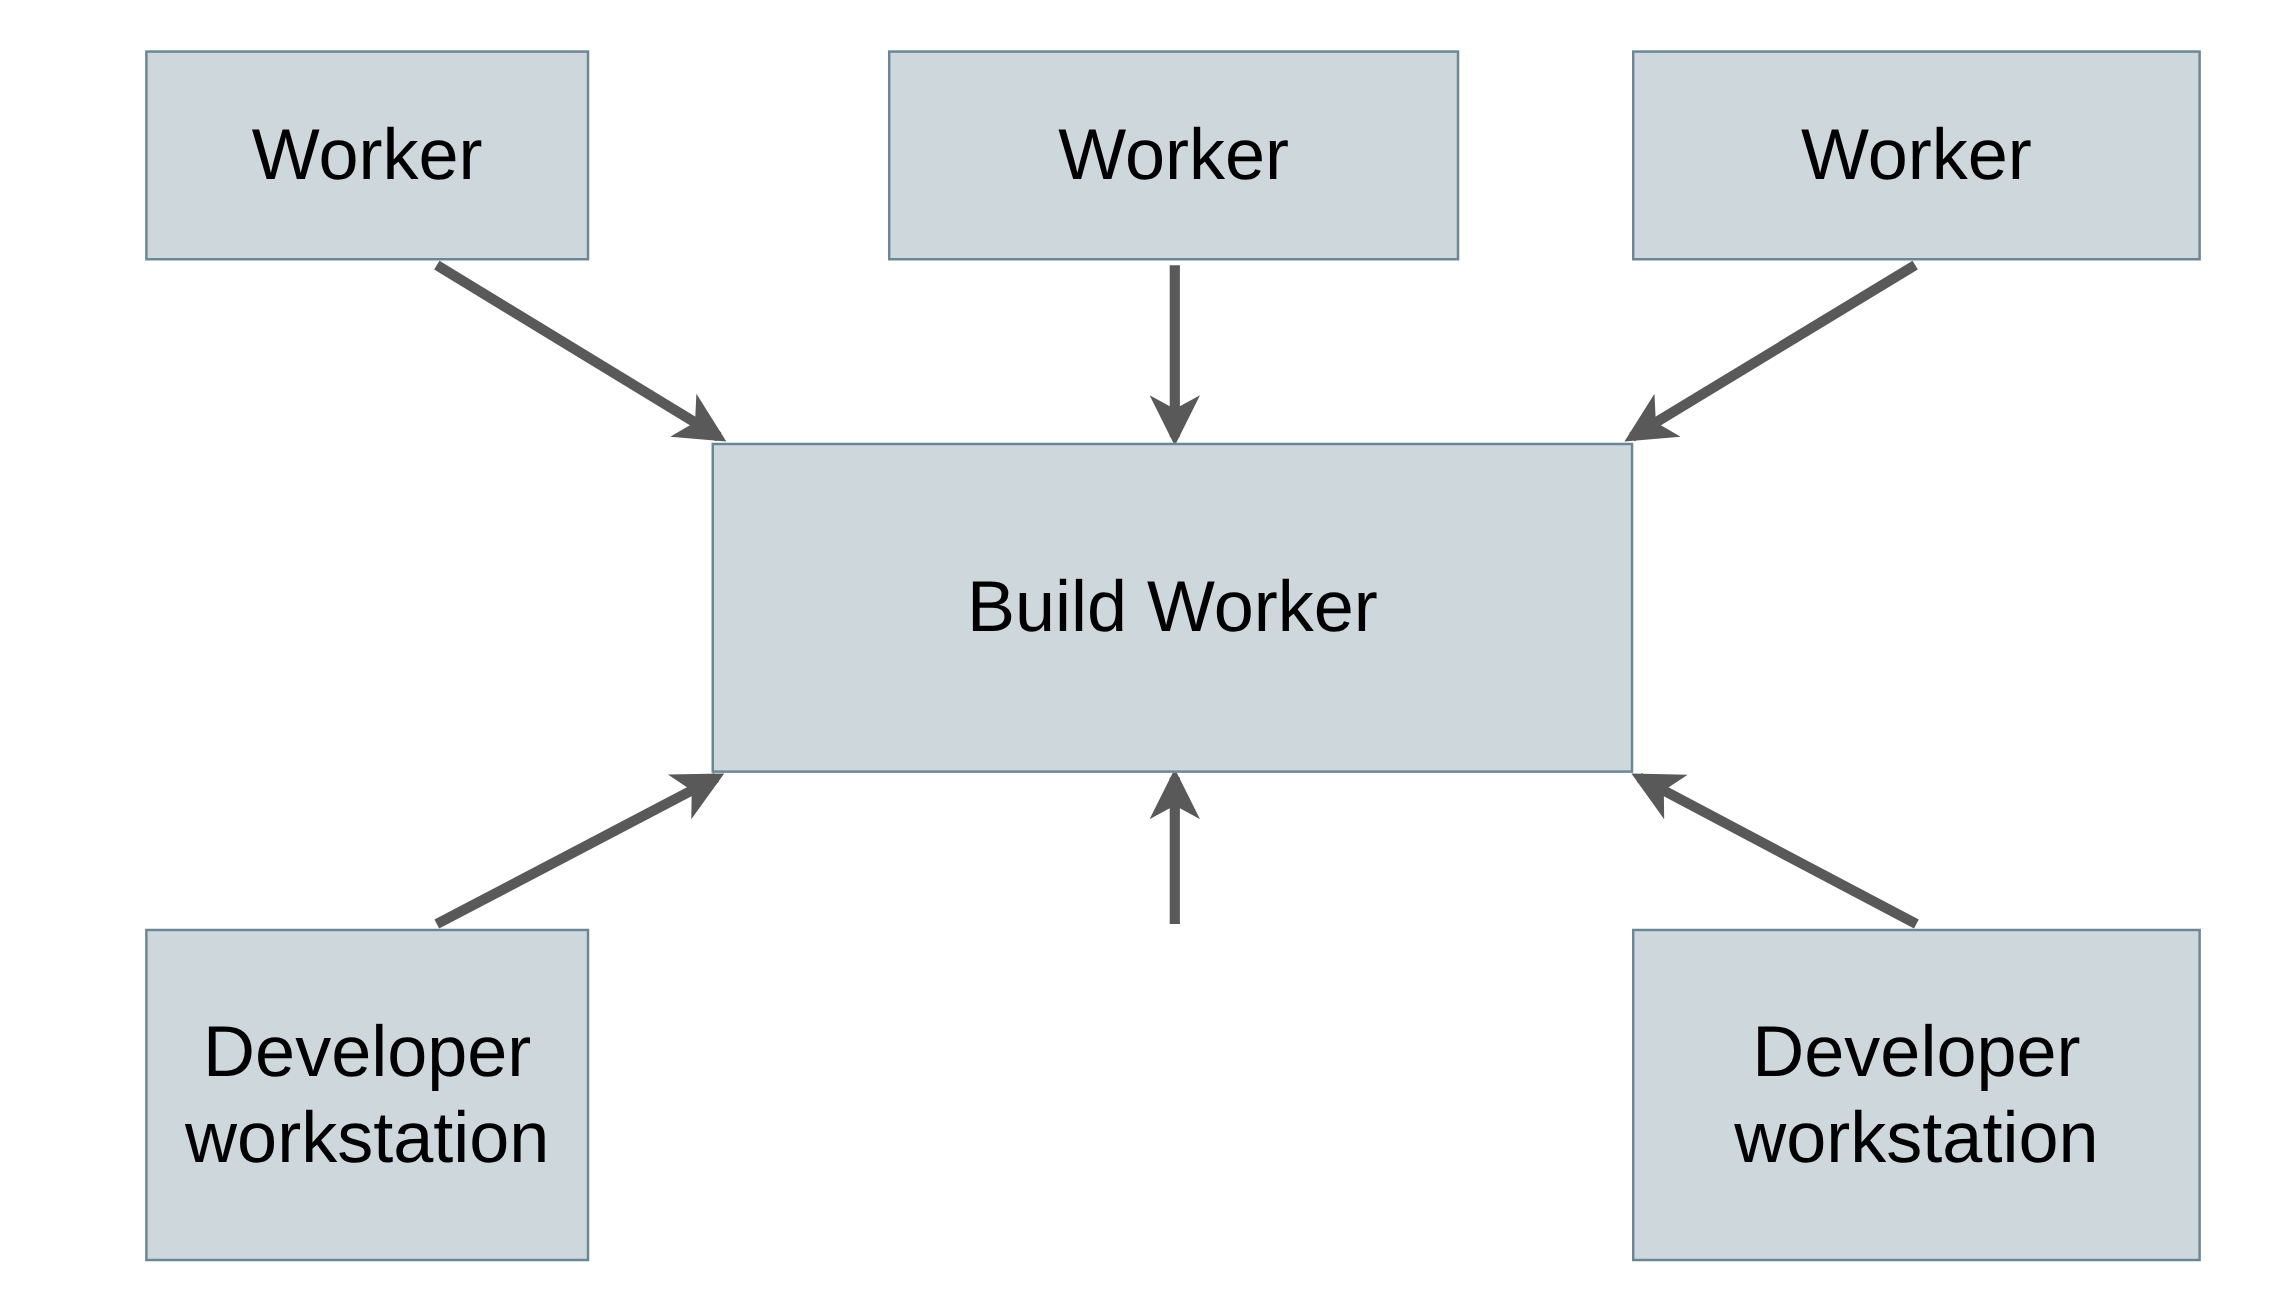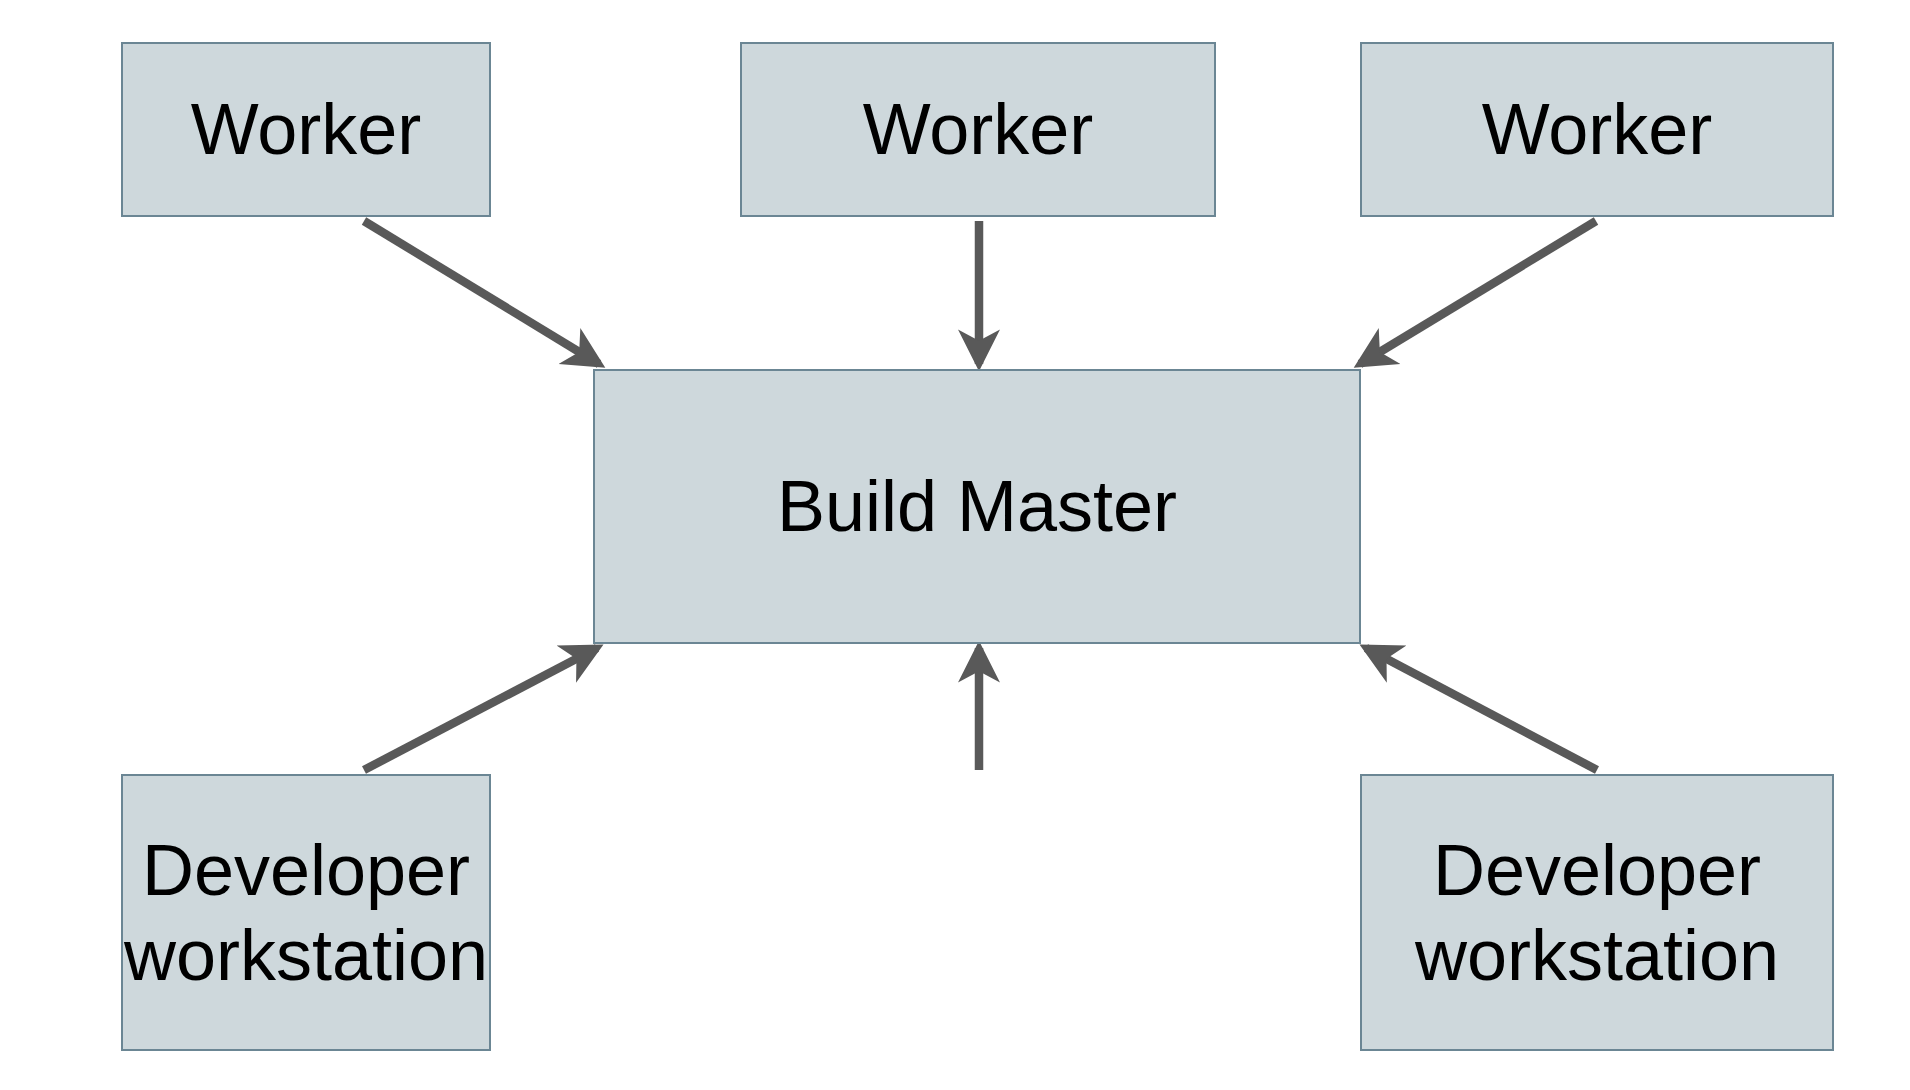--- a/index.html
+++ b/index.html
@@ -44,21 +44,21 @@
   
   #node-worker-1 { left: 121px; top: 42px;  width: 370px; height: 175px; }
   #node-worker-2 { left: 740px; top: 42px;  width: 476px; height: 175px; }
   #node-worker-3 { left: 1360px; top: 42px; width: 474px; height: 175px; }
   
   #node-build-master { left: 593px; top: 369px; width: 768px; height: 275px; }
   
   #node-dev-workstation-left  { left: 121px;  top: 774px; width: 370px; height: 277px; }
   #node-ci-server             { left: 740px;  top: 774px; width: 476px; height: 277px; }
   #node-dev-workstation-right { left: 1360px; top: 774px; width: 474px; height: 277px; }
-  .fs-xl    { font-size: 72px; }
+  .fs-xl    { font-size: 60px; }
 </style>
 </head>
 <body>
 
 <div id="canvas">
 
   <svg id="edges" viewBox="0 0 1910 1090" width="1910" height="1090" xmlns="http://www.w3.org/2000/svg">
     <defs>
       <marker id="arrowhead" viewBox="0 0 12 12" refX="9.4" refY="6" markerWidth="5.2" markerHeight="5.2" orient="auto-start-reverse" markerUnits="strokeWidth">
         <path d="M 0 0.3 L 11.4 6 L 0 11.7 L 3.1 6 Z" fill="#595959"></path>
@@ -96,21 +96,21 @@
 
   <div class="node" id="node-worker-2">
     <span class="node-label fs-xl">Worker</span>
   </div>
 
   <div class="node" id="node-worker-3">
     <span class="node-label fs-xl">Worker</span>
   </div>
 
   <div class="node" id="node-build-master">
-    <span class="node-label fs-xl">Build Master</span>
+    <span class="node-label fs-xl">Build Worker</span>
   </div>
 
   <div class="node" id="node-dev-workstation-left">
     <span class="node-label fs-xl">Developer
 workstation</span>
   </div>
 
 
   <div class="node" id="node-dev-workstation-right">
     <span class="node-label fs-xl">Developer

